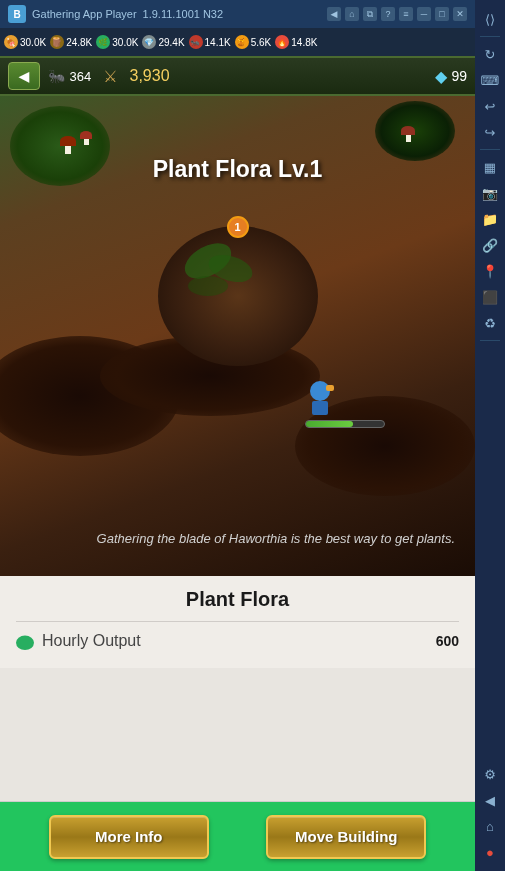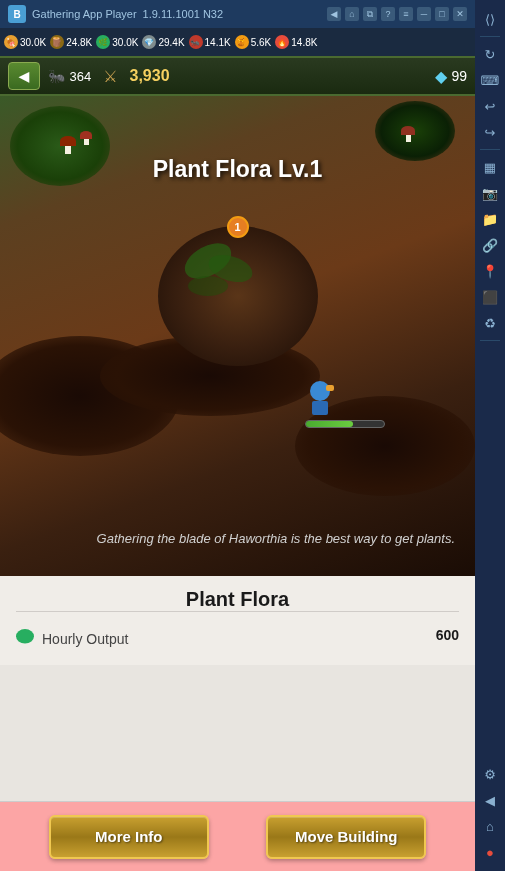--- a/index.html
+++ b/index.html
@@ -120,21 +120,21 @@
       font-size: 13px;
     }
     .swords-icon {
       color: #c8a050;
       font-size: 16px;
       margin: 0 4px;
     }
     .gold-count {
       color: #f5d060;
       font-size: 16px;
-      font-weight: bold;
+      font-weight: normal;
     }
     .diamond-section {
       margin-left: auto;
       display: flex;
       align-items: center;
       gap: 4px;
     }
     .diamond-icon {
       color: #60d0f0;
       font-size: 16px;
@@ -263,48 +263,48 @@
     .info-panel {
       width: 475px;
       background: #f0ede8;
       padding: 12px 0 8px;
     }
     .info-title {
       text-align: center;
       font-size: 20px;
       font-weight: bold;
       color: #1a1a1a;
+      padding-bottom: 10px;
       border-bottom: 1px solid #d0ccc8;
       margin: 0 16px;
     }
     .info-row {
       display: flex;
       align-items: center;
       padding: 10px 16px;
     }
     .info-label {
       color: #444;
-      font-size: 14px;
+      font-size: 16px;
       flex: 1;
-      margin-top: 9px;
     }
     .info-value {
       color: #1a1a1a;
       font-size: 14px;
       font-weight: bold;
     }
 
     
     .bottom-buttons {
       position: absolute;
       bottom: 0;
       left: 0;
       width: 475px;
       height: 70px;
-      background: #fca5a5;
+      background: #22c55e;
       display: flex;
       align-items: center;
       justify-content: space-around;
       padding: 0 20px;
       border-top: 1px solid #ccc;
     }
     .action-btn {
       width: 160px;
       height: 44px;
       background: linear-gradient(180deg, #c8a030 0%, #9a7818 50%, #c8a030 100%);

